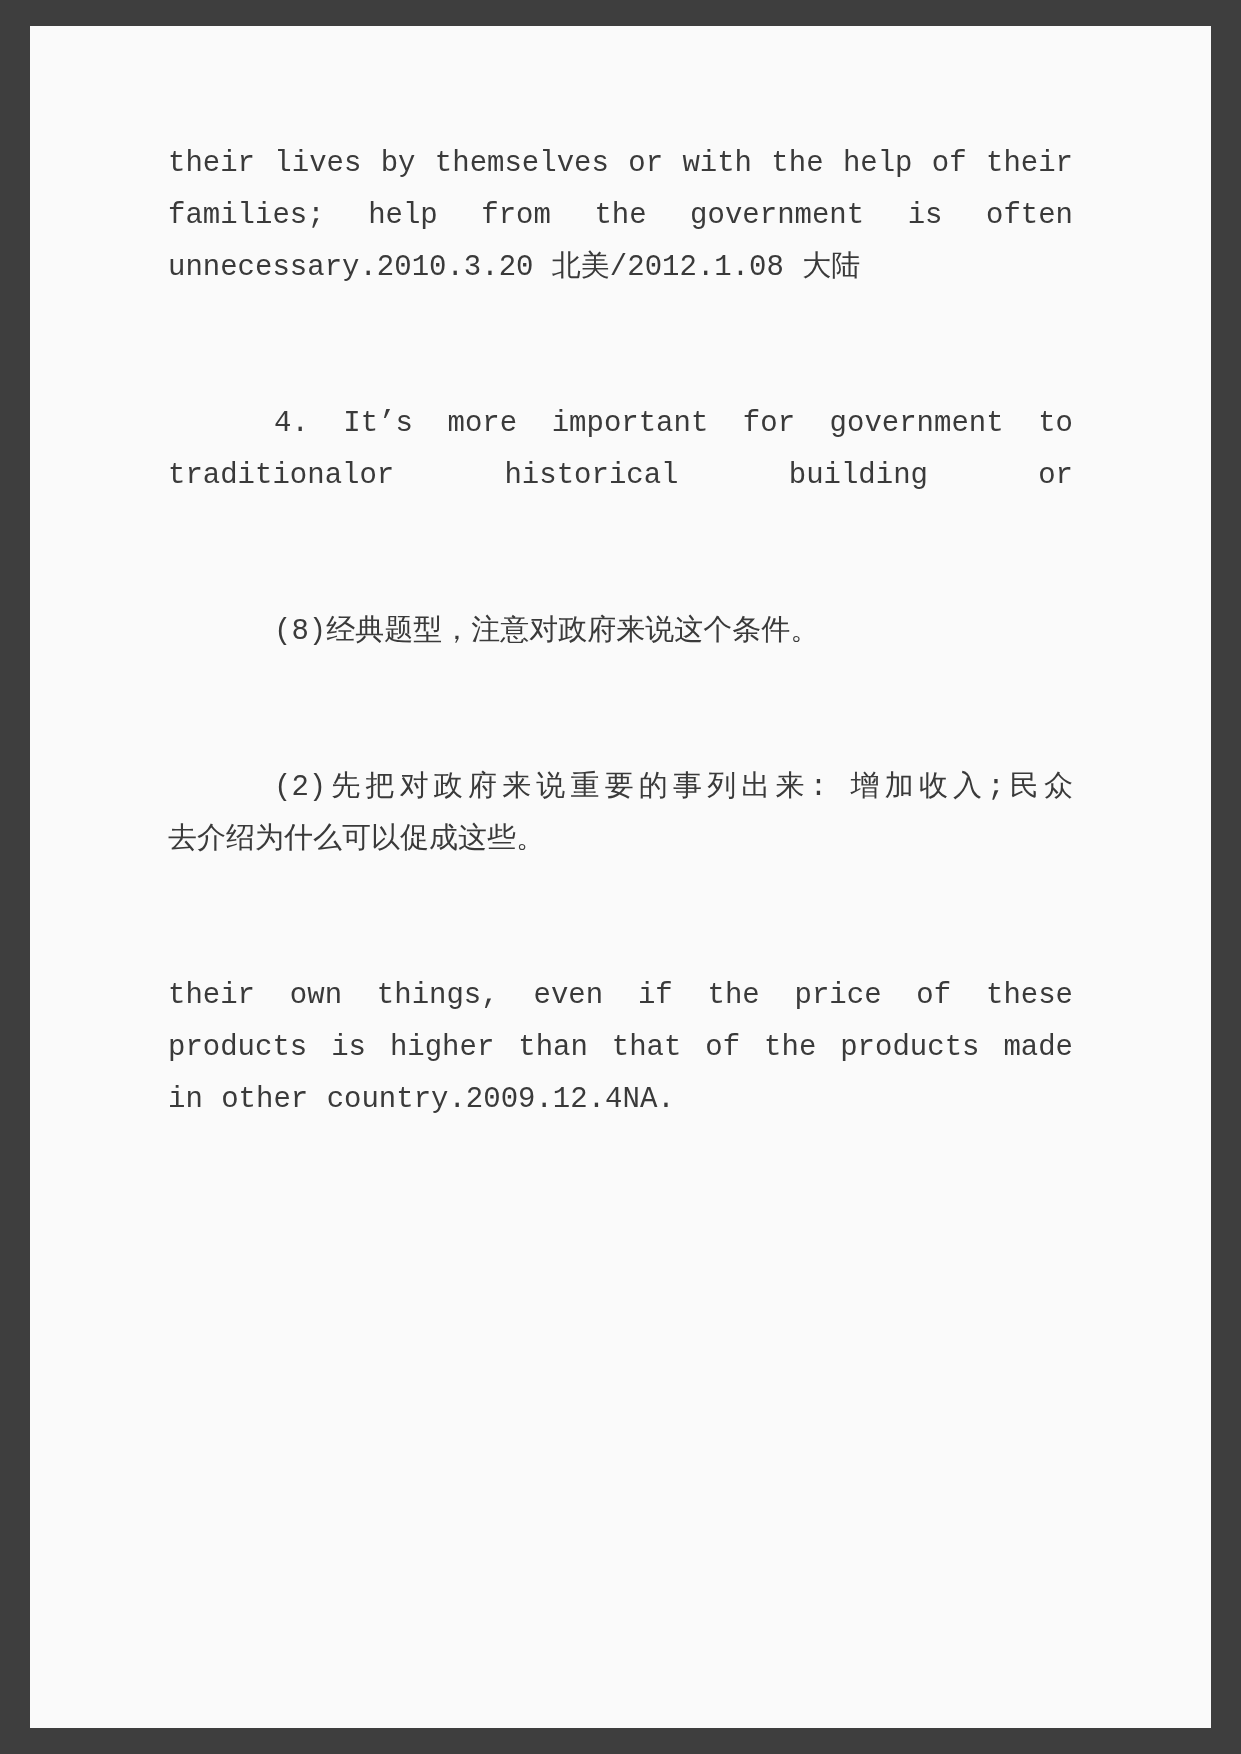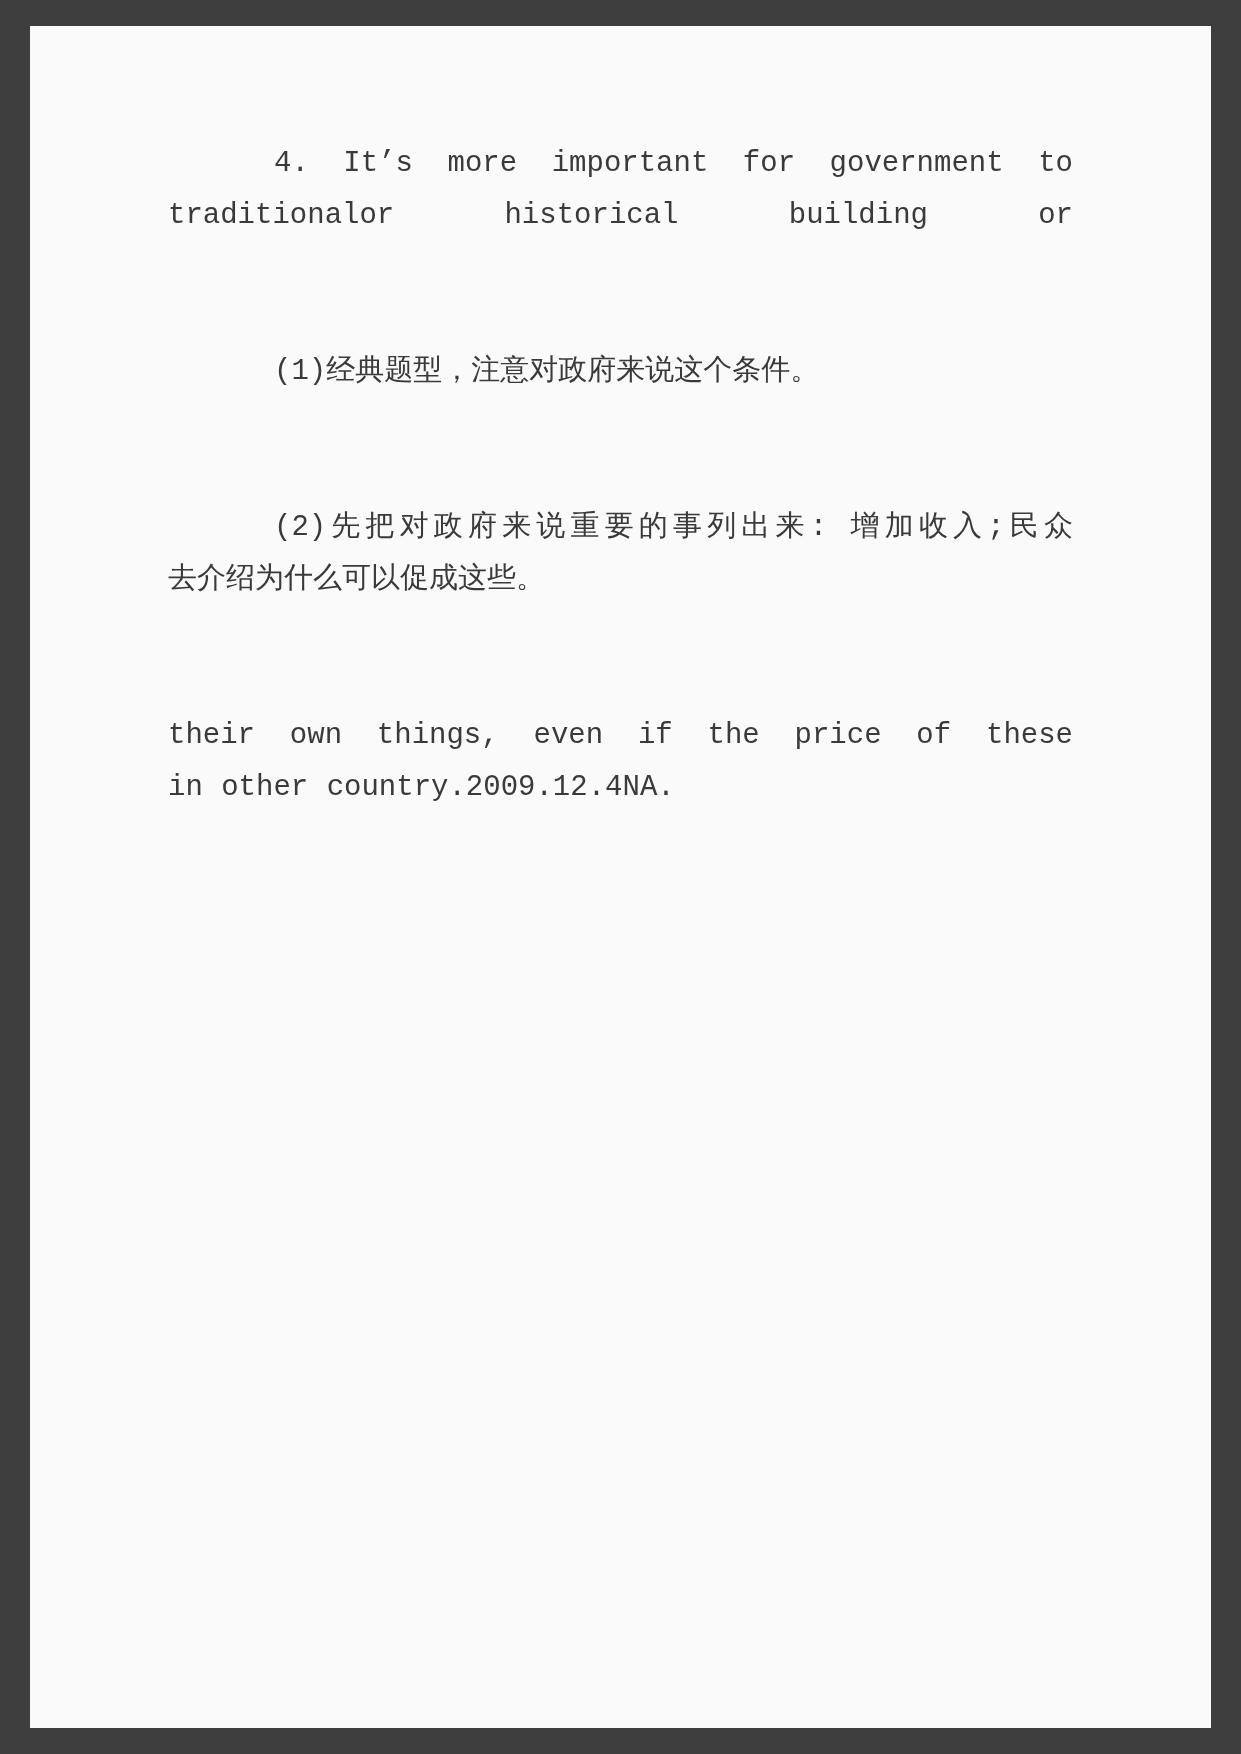--- a/index.html
+++ b/index.html
@@ -42,27 +42,33 @@
   }
   .line.first-indent {
     padding-left: 106px;
   }
 </style>
 </head>
 <body>
 
 <div class="page">
     <div class="paragraph">
+      <div class="line">their lives by themselves or with the help of their</div>
+      <div class="line">families; help from the government is often</div>
+      <div class="line last">unnecessary.2010.3.20 北美/2012.1.08 大陆</div>
+    </div>
+    <div class="paragraph">
       <div class="line first-indent">4. It’s more important for government to</div>
       <div class="line">traditionalor historical building or</div>
     </div>
     <div class="paragraph">
-      <div class="line last first-indent">(1)经典题型，注意对政府来说这个条件。</div>
+      <div class="line last first-indent">(8)经典题型，注意对政府来说这个条件。</div>
     </div>
     <div class="paragraph">
       <div class="line first-indent">(2)先把对政府来说重要的事列出来: 增加收入;民众</div>
       <div class="line last">去介绍为什么可以促成这些。</div>
     </div>
     <div class="paragraph">
       <div class="line">their own things, even if the price of these</div>
+      <div class="line">products is higher than that of the products made</div>
       <div class="line last">in other country.2009.12.4NA.</div>
     </div>
   </div>
 
 </body></html>

